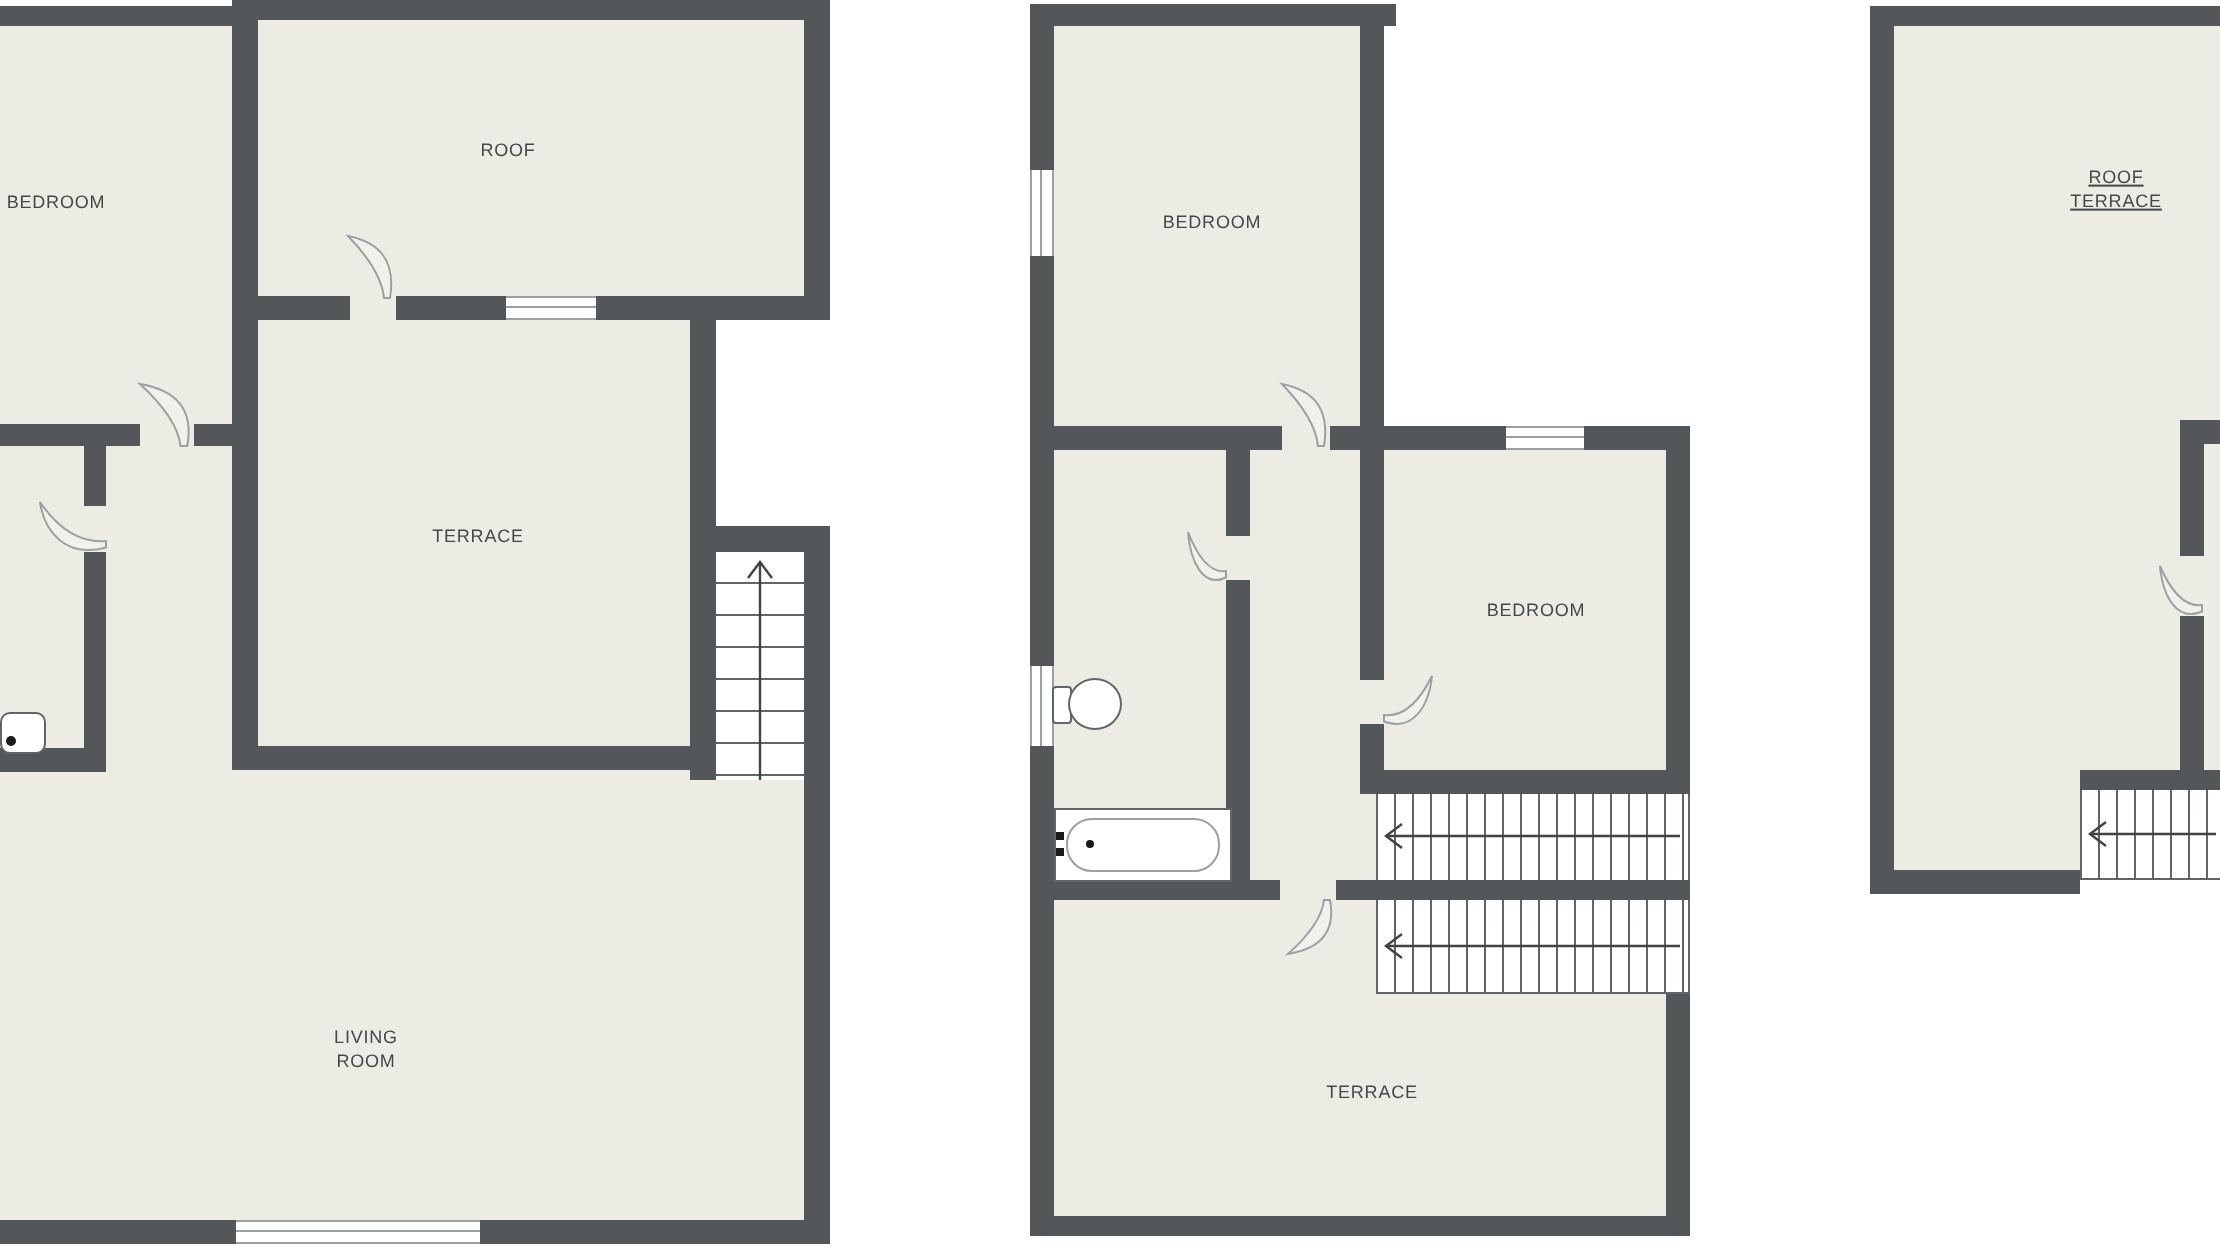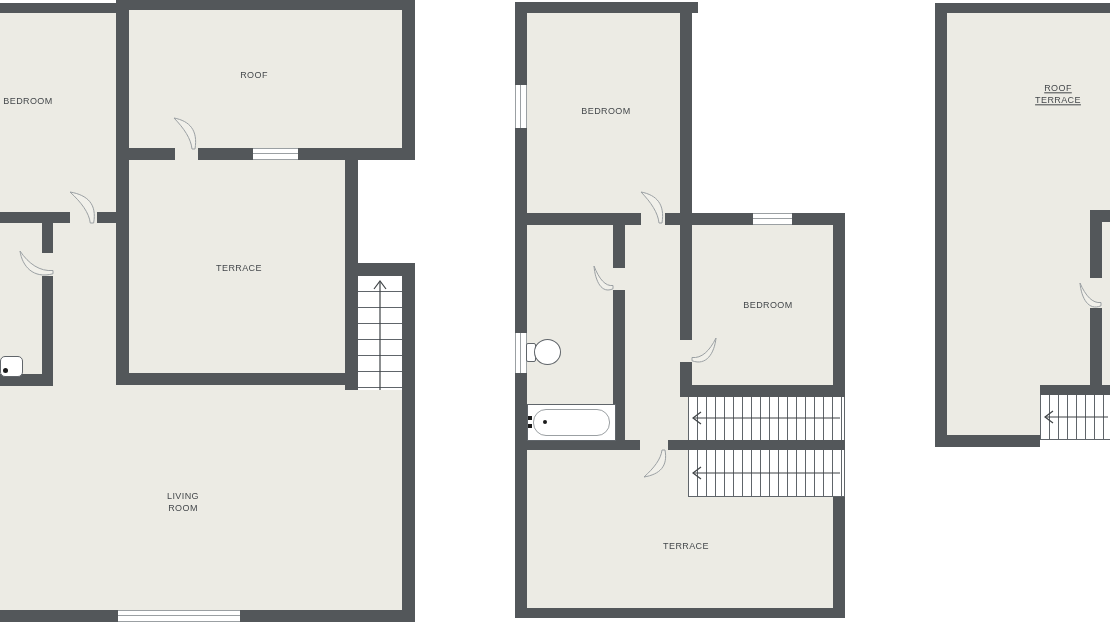--- a/index.html
+++ b/index.html
@@ -86,21 +86,21 @@
           <path d="M30,21 C12,26 2,14 0,0 C8,12 18,19 30,18 Z"></path>
         </svg>
     </div>
 
     <div class="sink" style="left:0;top:356px;width:23px;height:21px;"></div>
     <div class="dot" style="left:3px;top:368px;width:5px;height:5px;"></div>
 
     <div class="room-label" style="left:28px;top:102px;">BEDROOM</div>
     <div class="room-label" style="left:254px;top:76px;">ROOF</div>
     <div class="room-label" style="left:239px;top:269px;">TERRACE</div>
-    <div class="room-label" style="left:183px;top:503px;">LIVING
+    <div class="room-label" style="left:183px;top:525px;">LIVING
 ROOM</div>
   </div>
 
   <div class="plan">
 
     <div class="floor" style="left:527px;top:12px;width:165px;height:213px;"></div>
     <div class="floor" style="left:527px;top:213px;width:165px;height:237px;"></div>
     <div class="floor" style="left:680px;top:225px;width:165px;height:172px;"></div>
     <div class="floor" style="left:527px;top:450px;width:308px;height:160px;"></div>
 

